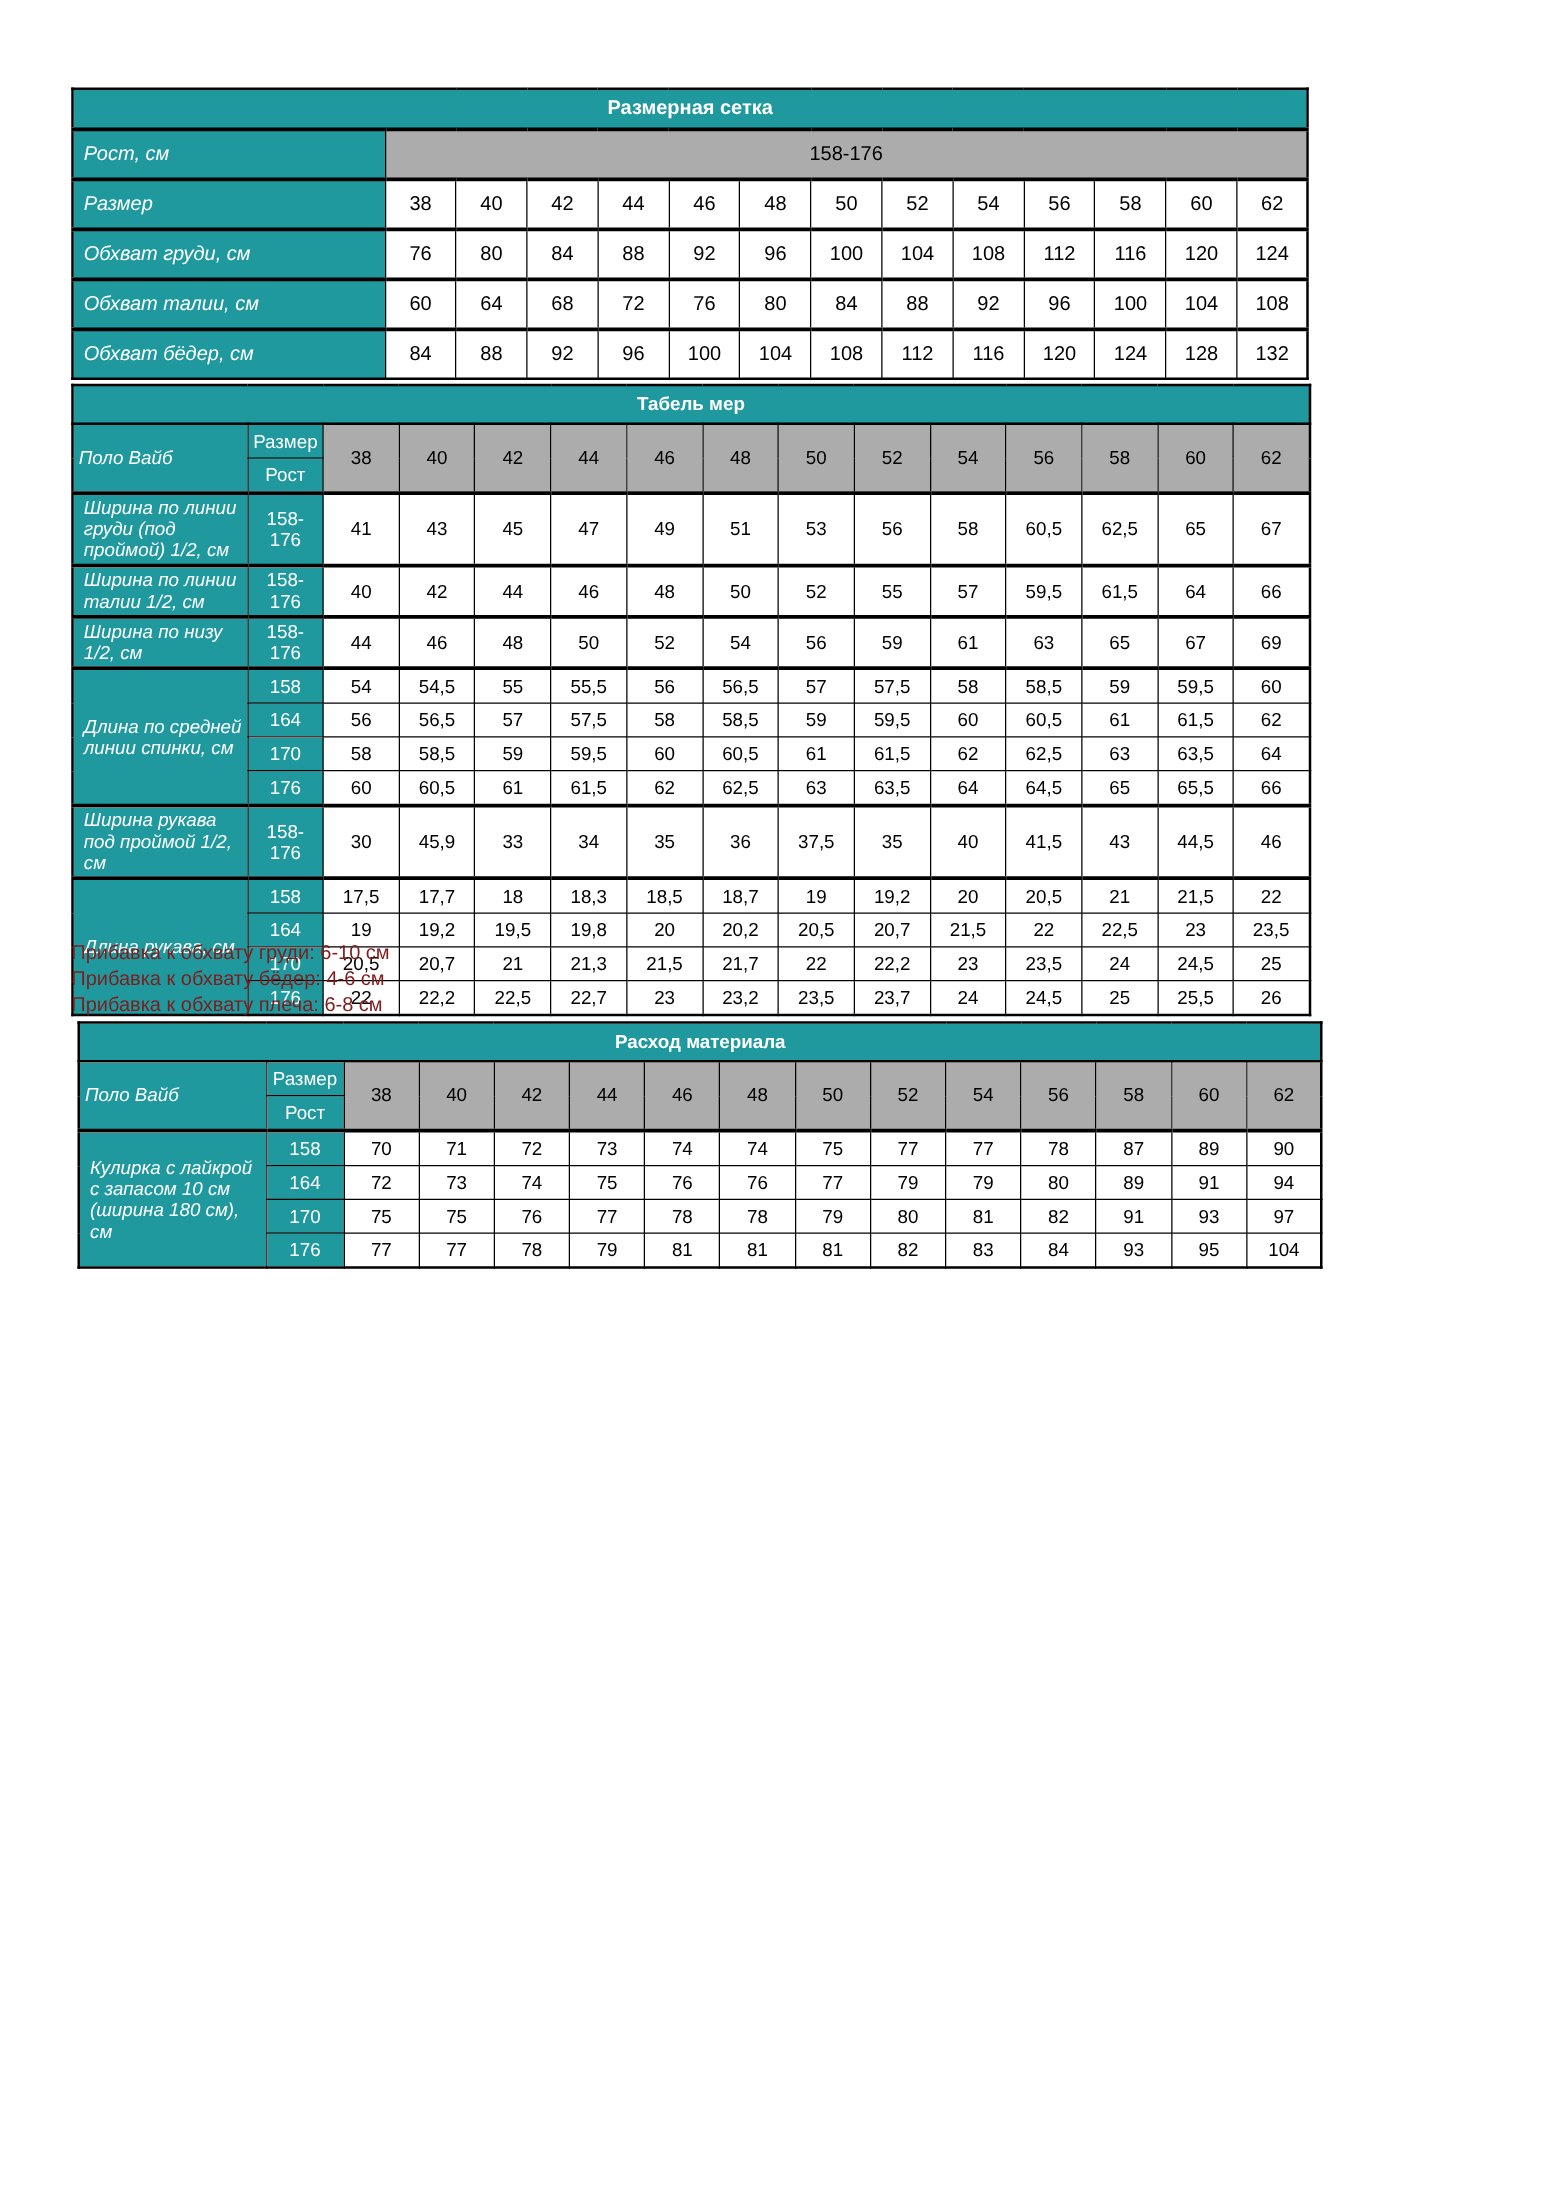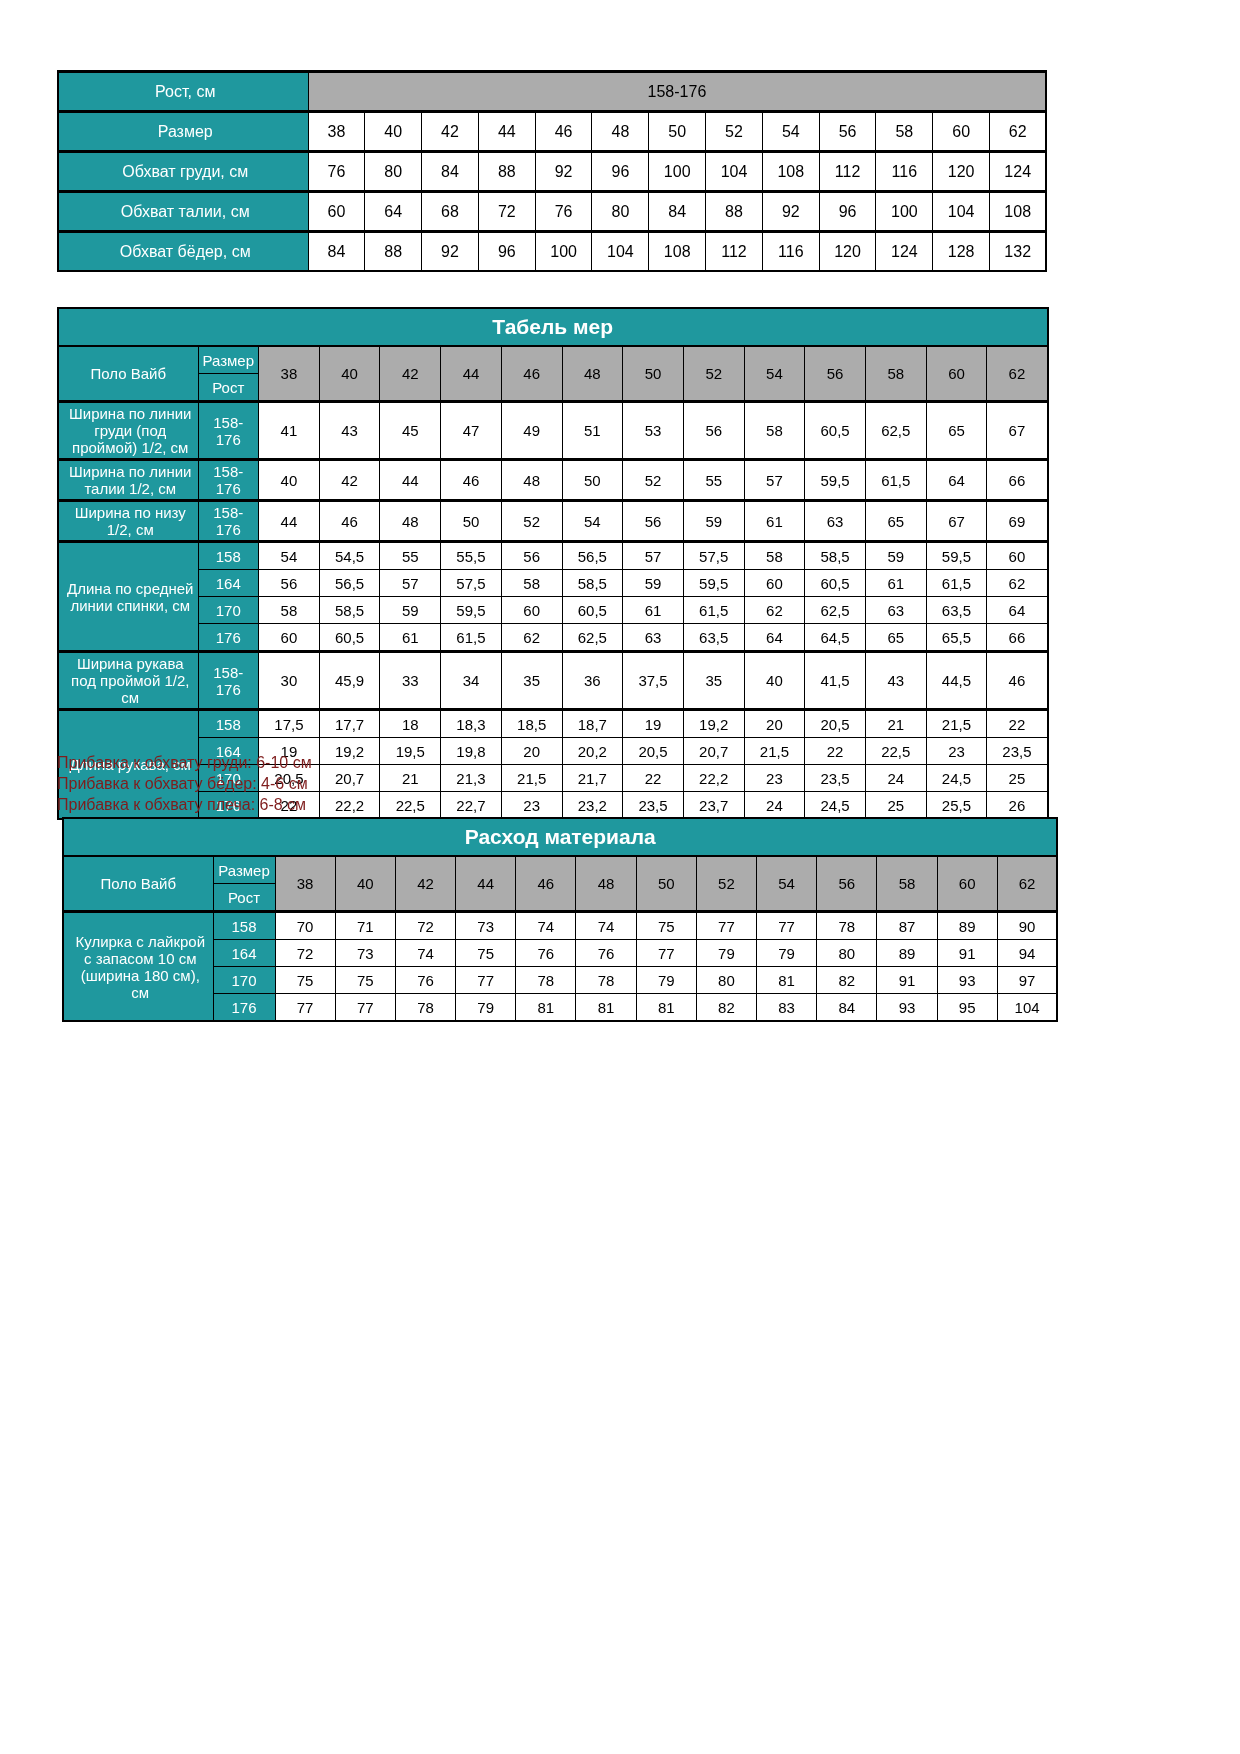--- a/index.html
+++ b/index.html
@@ -27,30 +27,31 @@
     color:#000;
     padding:2px 4px;
     overflow:hidden;
     vertical-align:middle;
     background:#fff;
   }
   td.title{
     background:var(--teal);
     color:#fff;
     font-weight:bold;
-    font-size:21px;
+    font-size:15px;
     text-align:center;
     padding:6px 4px;
     border:2px solid var(--border);
   }
   td.label{
     background:var(--teal);
     color:#fff;
-    text-align:center;
+    text-align:left;
     padding-left:8px;
+    font-style:italic;
   }
   td.teal{background:var(--teal);color:#fff;}
   td.gray{background:var(--gray);}
   td.center{text-align:center;}
   tr.thick td{border-top:3px solid var(--border);}
   tr.group-start td{border-top:3px solid var(--border);}
   td.subrow{height:24px;padding:1px 4px;}
   #size-grid tr.data td{height:33px;}
   #size-grid td{font-size:16px;}
   tr.hdr td, tr.hdr2 td{height:24px;padding:1px 4px;}
@@ -70,20 +71,23 @@
 
 <div class="page">
 
   <div class="tbl-wrap" id="wrap-size-grid">
     <table id="size-grid">
       <colgroup>
         <col style="width:250px">
         <col span="13" style="width:56.8px">
       </colgroup>
       <tbody>
+          <tr>
+            <td class="title" colspan="14">Размерная сетка</td>
+          </tr>
           <tr class="thick data">
             <td class="label">Рост, см</td>
             <td class="gray center" colspan="13">158-176</td>
           </tr>
           <tr class="thick data">
             <td class="label">Размер</td>
             <td class="center">38</td>
             <td class="center">40</td>
             <td class="center">42</td>
             <td class="center">44</td>

